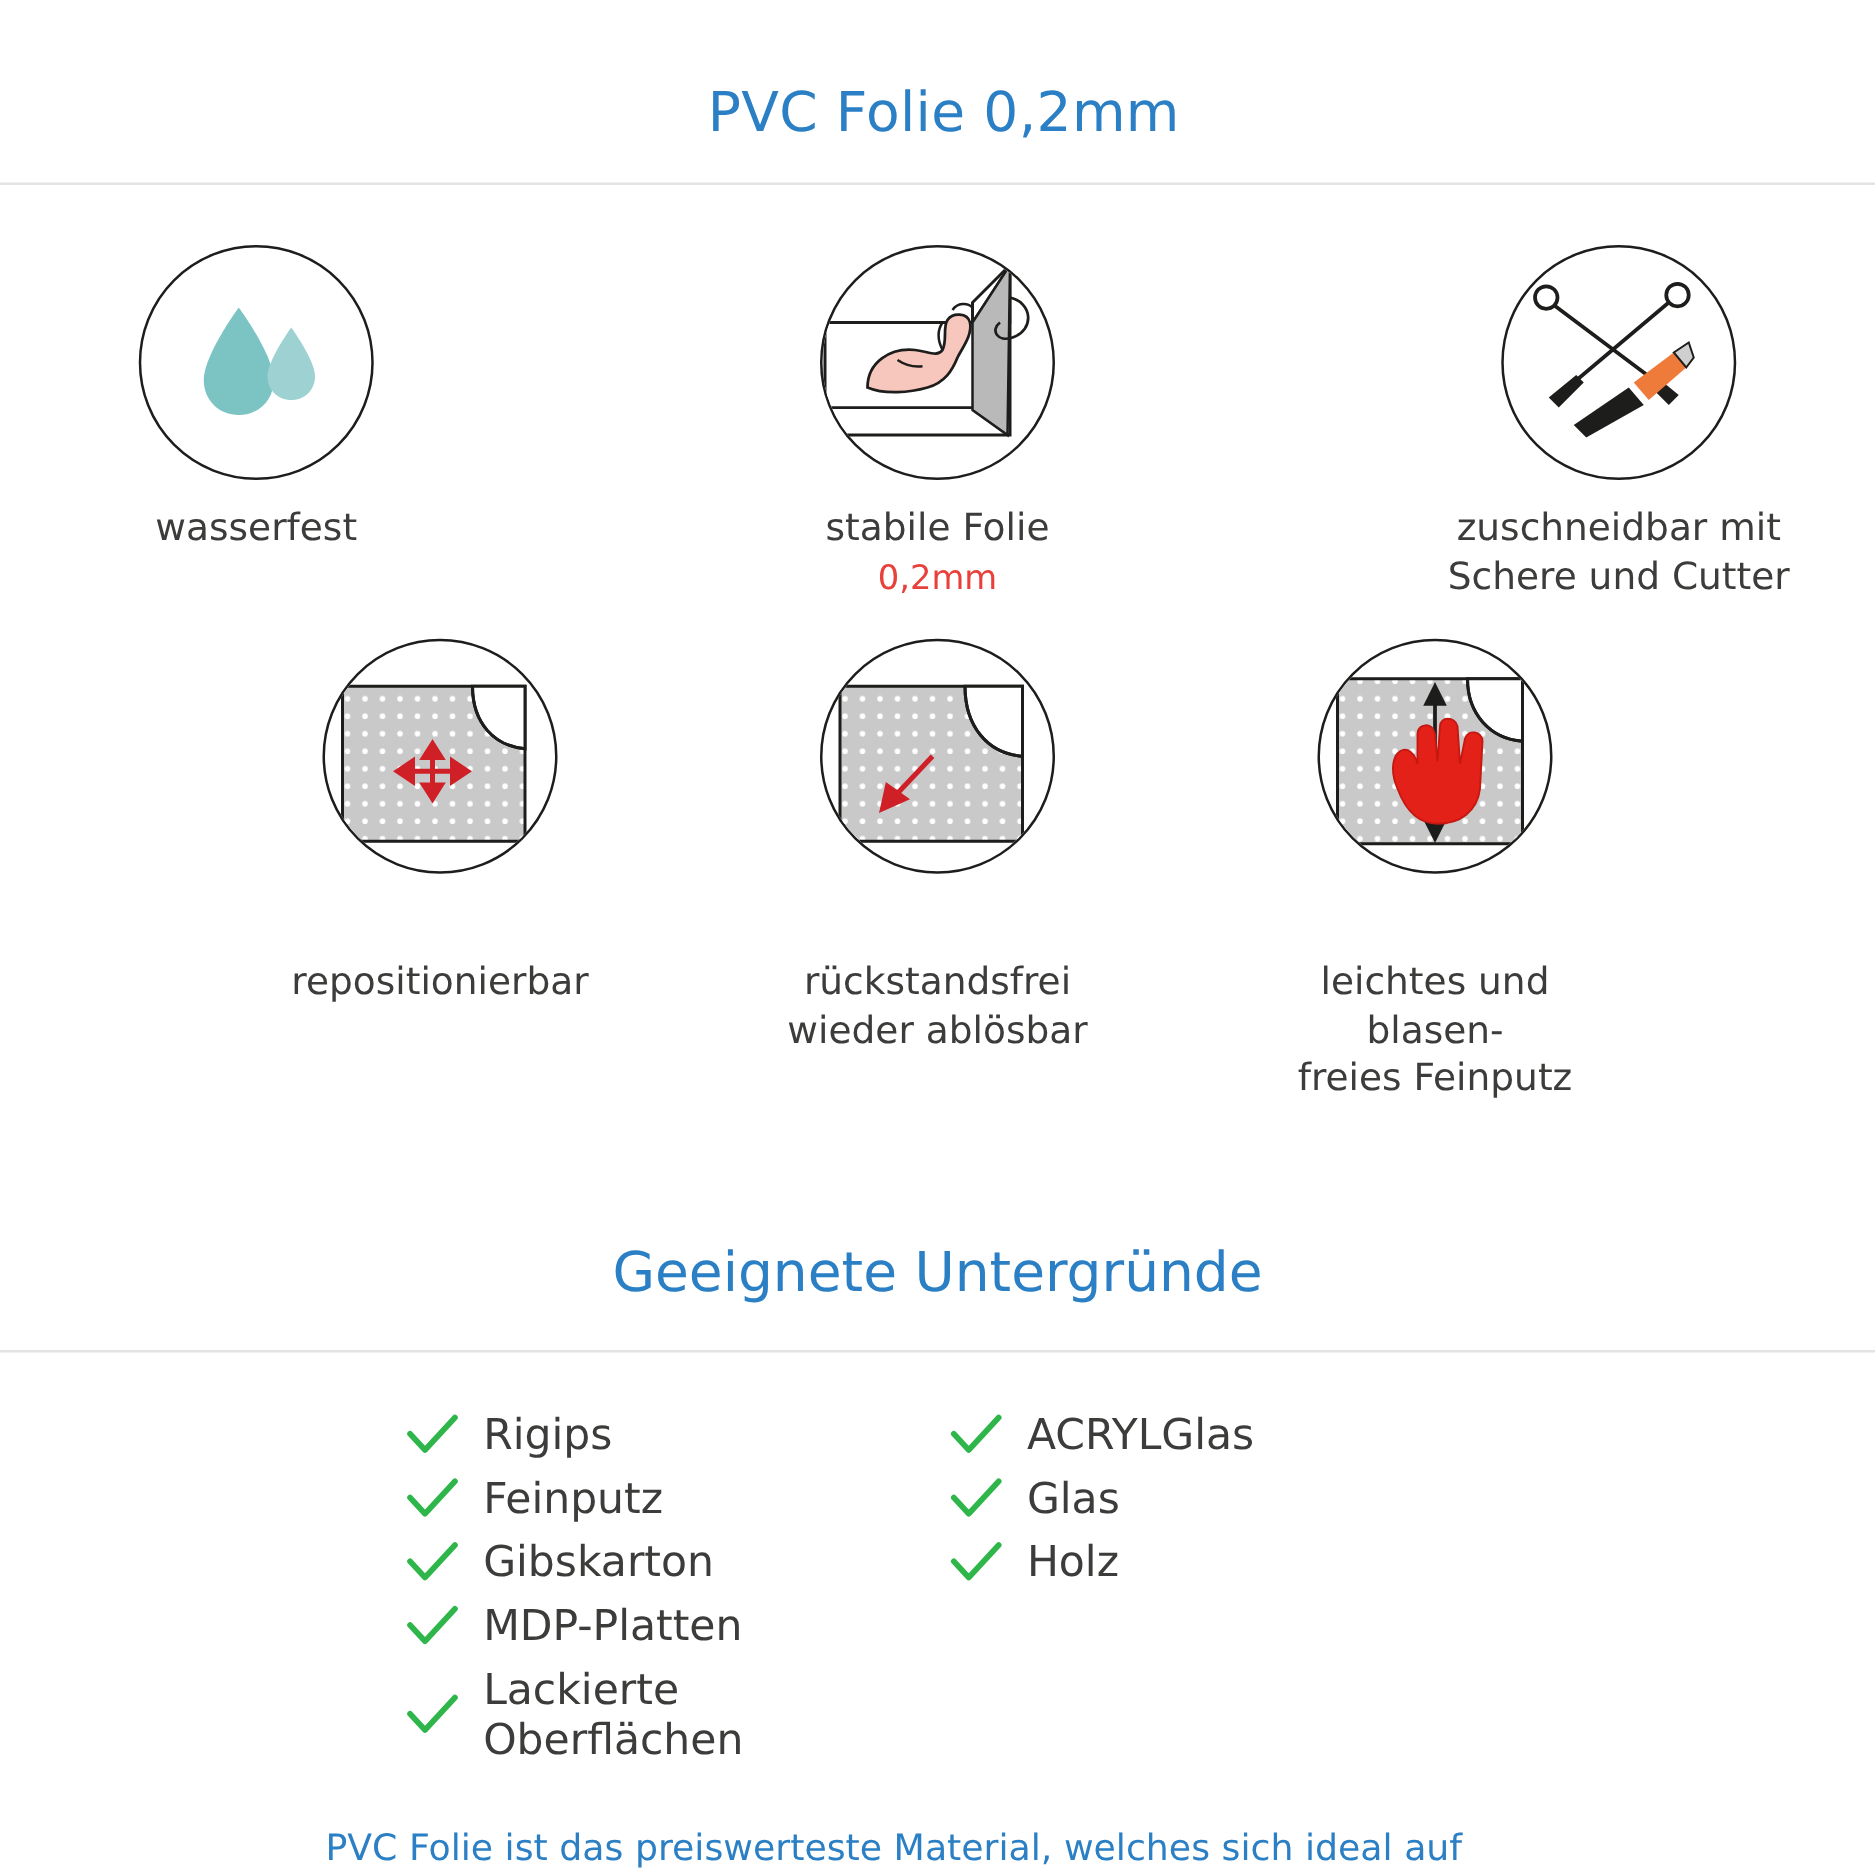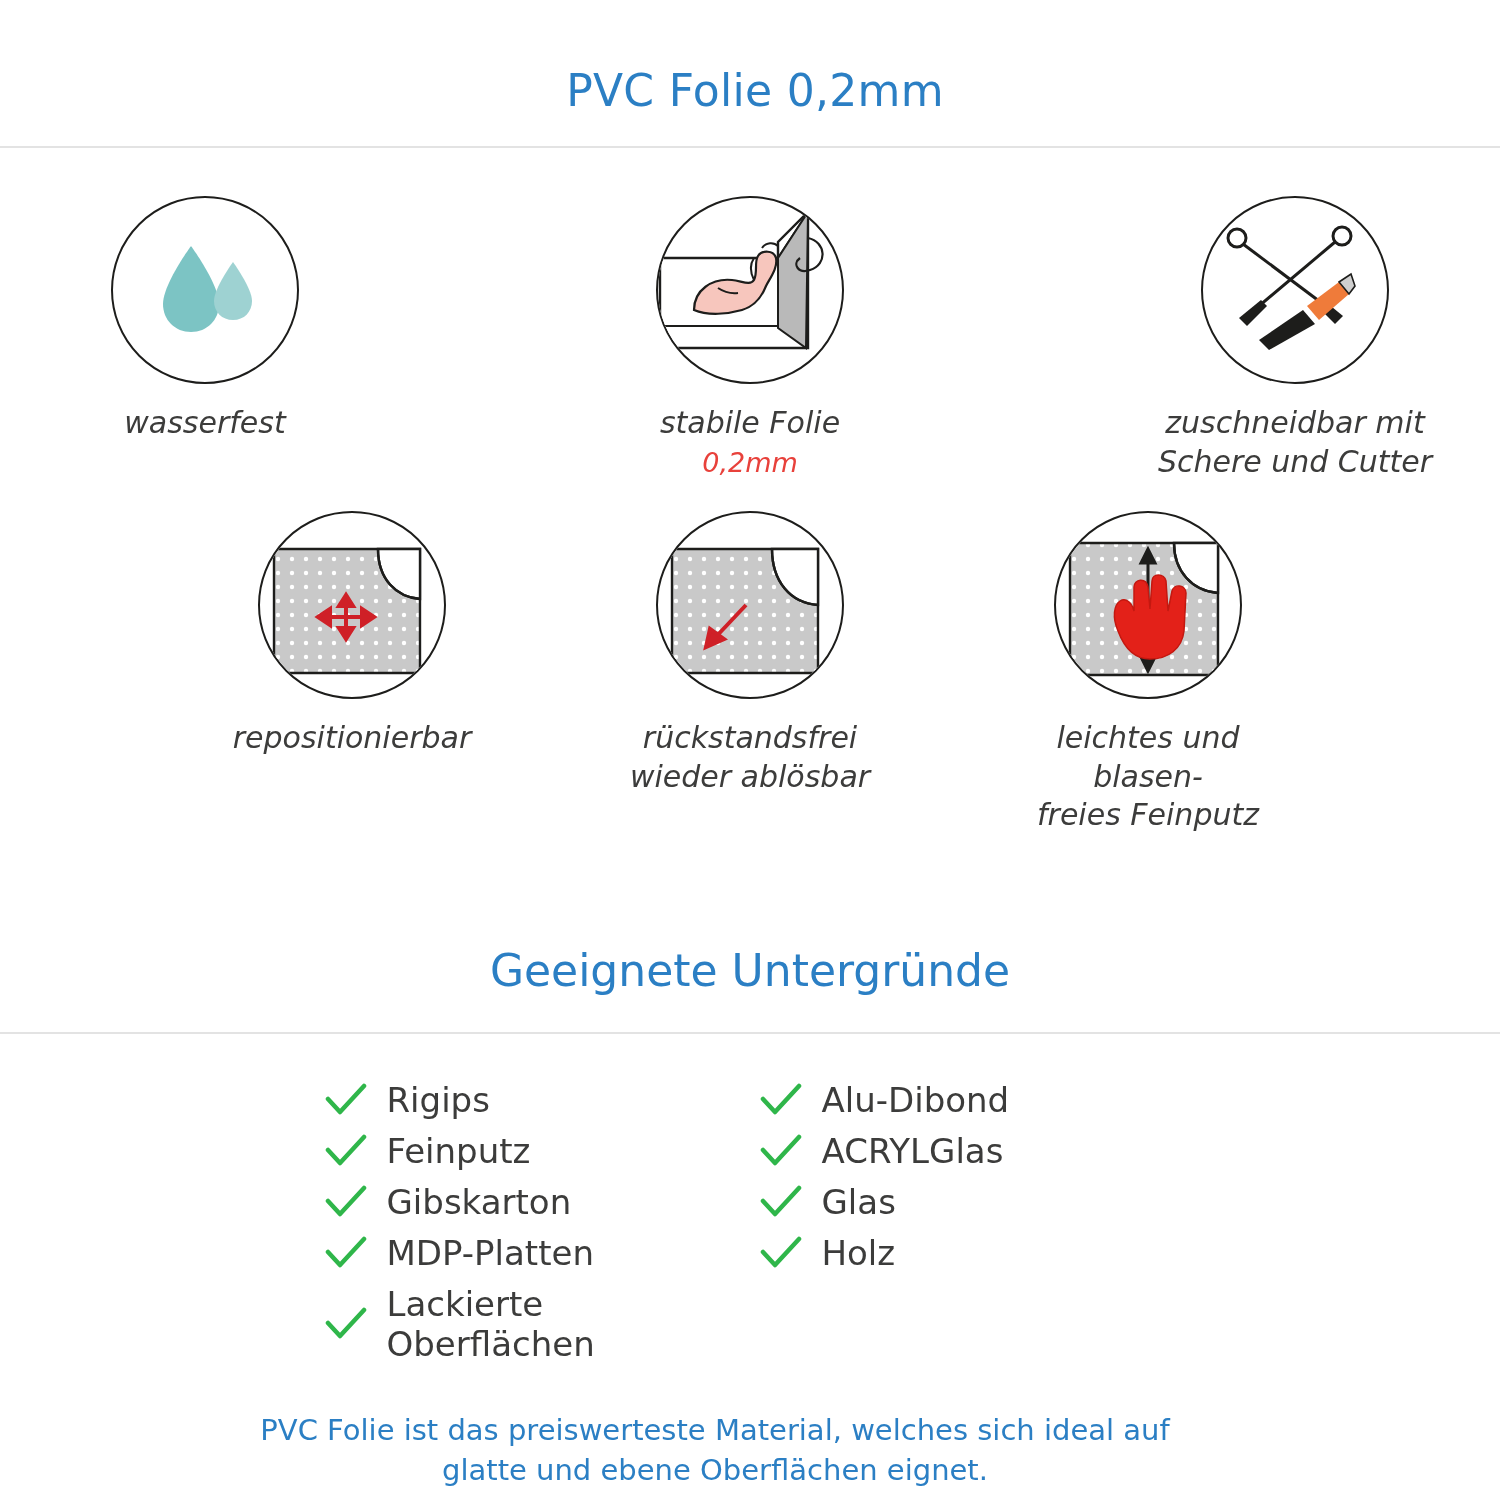--- a/index.html
+++ b/index.html
@@ -40,23 +40,22 @@
     display: flex;
     justify-content: center;
     gap: 98px;
     padding: 30px 55px 0 55px;
   }
   .feature {
     width: 300px;
     display: flex;
     flex-direction: column;
     align-items: center;
-    font-style: italic;
-  }
-  .features-bottom .feature { width: 300px; }
+  }
+  .features-bottom .feature { width: 300px; gap: 48px; }
 
   .circle {
     width: 188px;
     height: 188px;
     border-radius: 50%;
     border: 2.5px solid #1d1d1b;
     position: relative;
     overflow: hidden;
     background: #fff;
   }
@@ -321,28 +320,20 @@
       </div>
     </div>
 
     <div class="sub-col right">
       <div class="sub-item">
         <span class="check">
           <svg width="42" height="34" viewBox="0 0 42 34">
               <path d="M3 16 L15 29 L39 3" fill="none" stroke="#2fb64a" stroke-width="4.5" stroke-linecap="round" stroke-linejoin="round"></path>
             </svg>
         </span>
-        <span class="sub-label">Alu-Dibond</span>
-      </div>
-      <div class="sub-item">
-        <span class="check">
-          <svg width="42" height="34" viewBox="0 0 42 34">
-              <path d="M3 16 L15 29 L39 3" fill="none" stroke="#2fb64a" stroke-width="4.5" stroke-linecap="round" stroke-linejoin="round"></path>
-            </svg>
-        </span>
         <span class="sub-label">ACRYLGlas</span>
       </div>
       <div class="sub-item">
         <span class="check">
           <svg width="42" height="34" viewBox="0 0 42 34">
               <path d="M3 16 L15 29 L39 3" fill="none" stroke="#2fb64a" stroke-width="4.5" stroke-linecap="round" stroke-linejoin="round"></path>
             </svg>
         </span>
         <span class="sub-label">Glas</span>
       </div>

